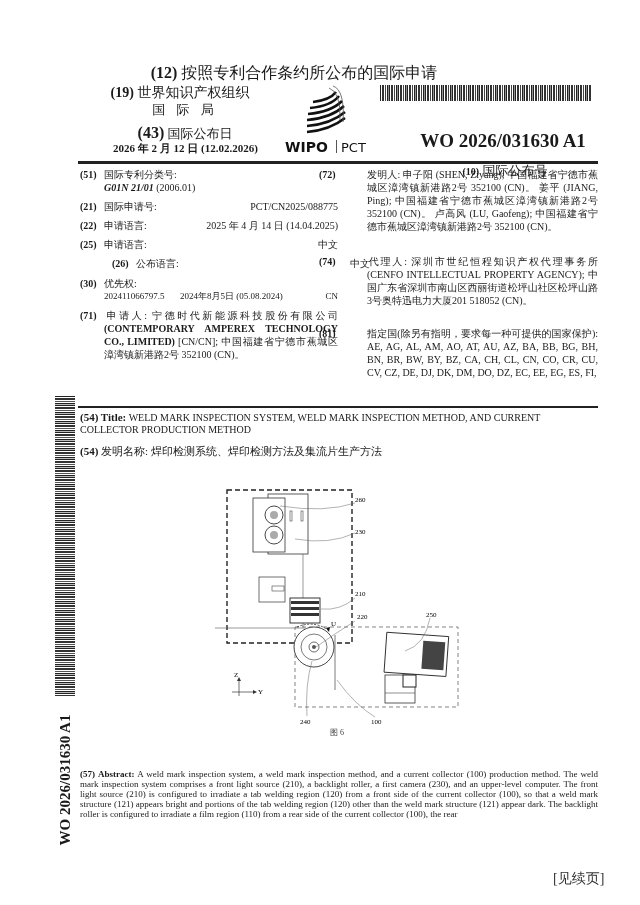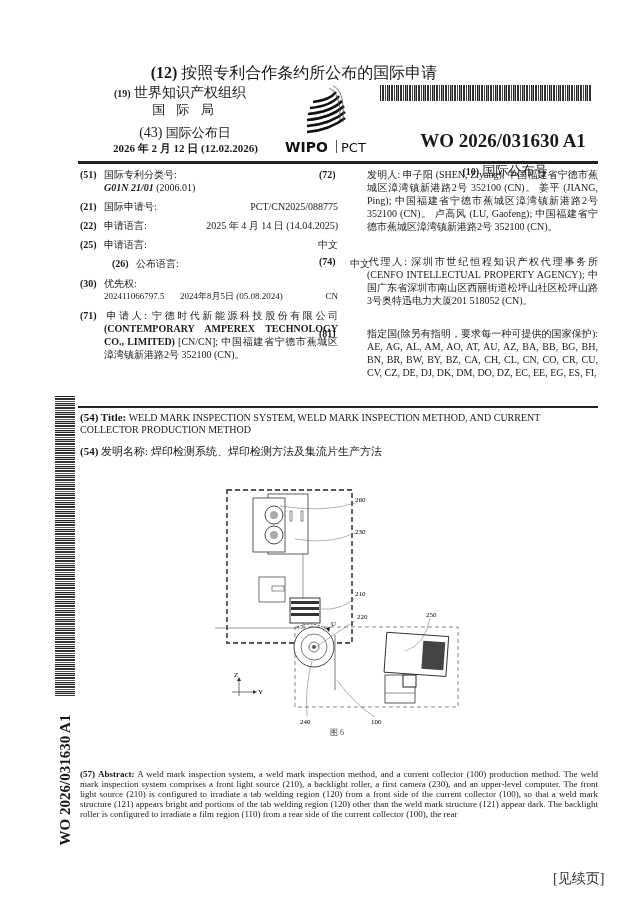--- a/index.html
+++ b/index.html
@@ -2,24 +2,24 @@
 <html><head>
 <meta charset="utf-8">
 <style>
   html, body { margin: 0; padding: 0; background: #ffffff; }
   body { width: 640px; height: 905px; position: relative; overflow: hidden;
          font-family: "Liberation Serif", "DejaVu Serif", serif; color: #1a1a1a; }
   .abs { position: absolute; }
   .doc-type { left: 0; top: 63px; width: 588px; text-align: center; font-size: 16px; }
   .doc-type .num { font-weight: bold; }
   .org { left: 100px; top: 85px; width: 160px; text-align: center; font-size: 14px; line-height: 16px; }
-  .org .code { font-size: 10px; font-weight: bold; }
+  .org .code { font-size: 14px; font-weight: bold; }
   .org-sub { left: 100px; top: 101px; width: 170px; text-align: center; font-size: 13px; letter-spacing: 4px; }
   .pub-date-label { left: 100px; top: 124px; width: 170px; text-align: center; font-size: 13px; }
-  .pub-date-label .code { font-size: 14px; font-weight: normal; }
+  .pub-date-label .code { font-size: 16px; font-weight: bold; }
   .pub-date { left: 98px; top: 141px; width: 175px; text-align: center; font-size: 11px; font-weight: bold; }
   .wipo-logo { left: 285px; top: 82px; width: 100px; height: 75px; }
   .barcode-top { left: 380px; top: 85px; width: 230px; height: 16px; }
   .pubno-label { left: 405px; top: 114px; width: 200px; text-align: center; font-size: 13px; margin-top: 48px; }
   .pubno-label .code { font-size: 10px; font-weight: bold; }
   .pubno { left: 388px; top: 130px; width: 230px; text-align: center; font-size: 19px; font-weight: bold; }
   .rule-thick { left: 78px; width: 520px; height: 3px; background: #222; }
   .biblio { font-size: 10px; line-height: 13px; }
   .biblio .code { font-weight: bold; display: inline-block; width: 24px; }
   .row { position: absolute; left: 80px; width: 258px; }

